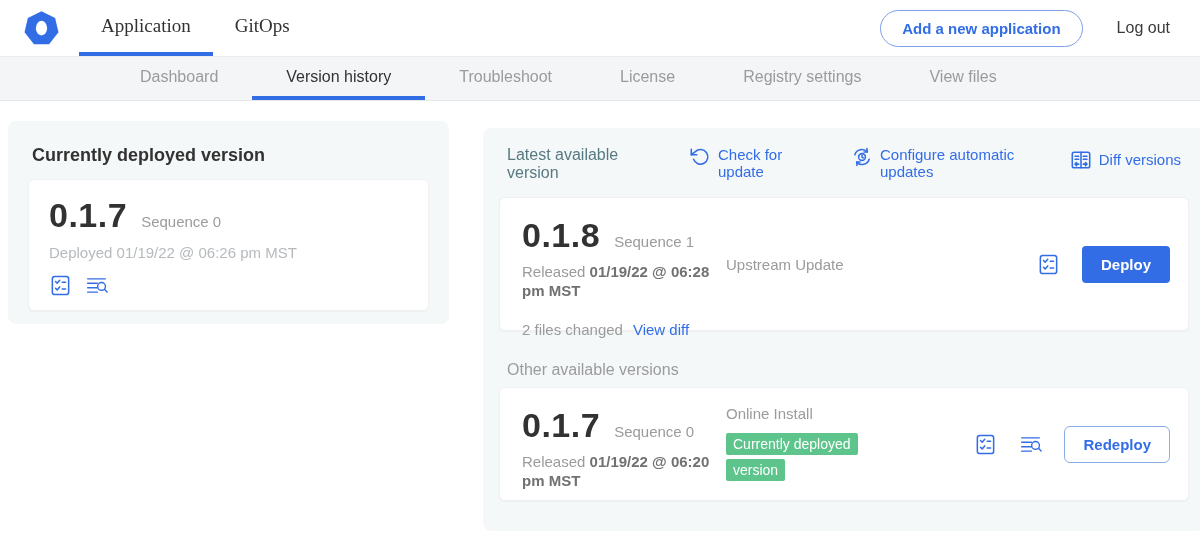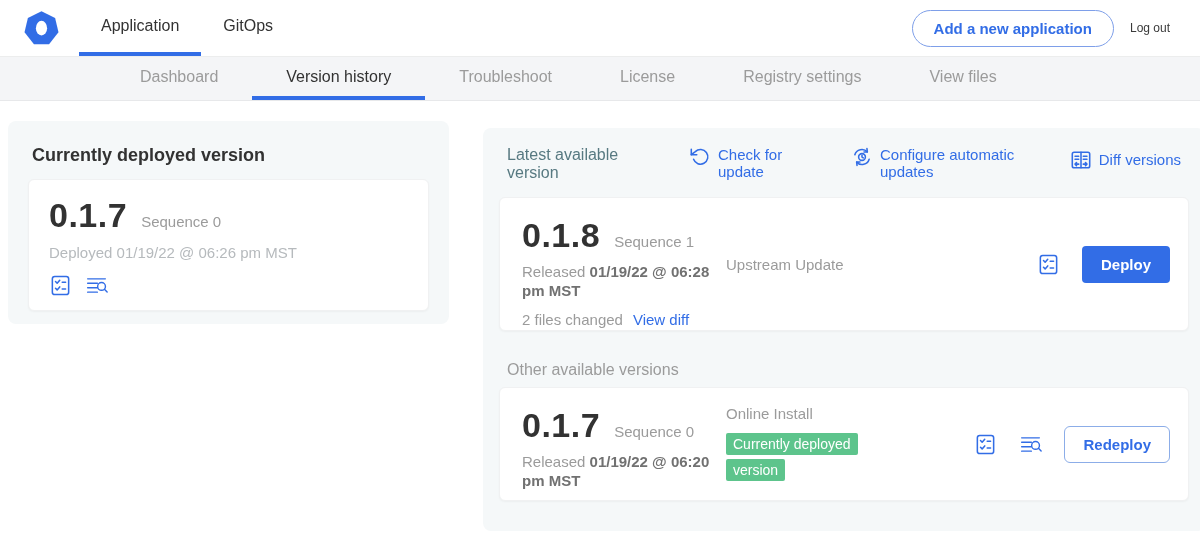--- a/index.html
+++ b/index.html
@@ -15,26 +15,26 @@
     --border:#e7e8ea;
   }
   *{box-sizing:border-box;margin:0;padding:0;}
   body{font-family:"Liberation Sans","DejaVu Sans",sans-serif;background:#fff;}
   .page{position:relative;width:1200px;height:536px;background:#fff;overflow:hidden;}
 
   
   .topnav{height:57px;display:flex;align-items:stretch;background:#fff;border-bottom:1px solid #eceded;}
   .logo-wrap{display:flex;align-items:center;margin-left:24px;margin-right:20px;}
   .logo-wrap svg{width:35px;height:35px;display:block;}
-  .top-tab{display:flex;align-items:center;padding:0 22px;font-size:16px;color:var(--dark);cursor:pointer;border-bottom:4px solid transparent;}
+  .top-tab{display:flex;align-items:center;padding:0 22px;font-size:19px;color:var(--dark);cursor:pointer;border-bottom:4px solid transparent;font-family:Liberation Serif, serif;}
   .top-tab.active{border-bottom-color:var(--blue);}
   .top-right{margin-left:auto;display:flex;align-items:center;}
   .add-btn{border:1px solid #7e9fe9;background:#fff;color:var(--blue);font-weight:bold;font-size:15px;
            padding:9px 21px;border-radius:19px;cursor:pointer;font-family:inherit;}
-  .logout{font-size:12px;color:#3a3a3a;margin:0 30px 0 16px;cursor:pointer;}
+  .logout{font-size:16px;color:#3a3a3a;margin:0 30px 0 34px;cursor:pointer;}
 
   
   .subnav{height:44px;background:var(--subnav);border-bottom:1px solid var(--border);display:flex;align-items:stretch;padding-left:106px;}
   .sub-item{display:flex;align-items:center;padding:0 34px;font-size:16px;color:var(--gray);cursor:pointer;border-bottom:4px solid transparent;justify-content:center;}
   .sub-item.active{color:var(--dark);border-bottom-color:var(--blue);}
 
   
   .main{position:relative;width:100%;height:435px;}
   .panel{background:var(--panel);border-radius:8px;position:absolute;}
   .left-panel{left:8px;top:20px;width:441px;height:203px;padding:24px 20px;}
@@ -57,21 +57,21 @@
   .link-check{margin-left:40px;width:112px;}
   .link-auto{margin-left:50px;width:168px;}
   .link-diff{margin-left:auto;margin-top:3px;align-items:center;}
 
   .version-card{display:flex;padding:18px 16px 18px 22px;margin-top:16px;}
   .card-latest{height:134px;}
   .card-other{height:114px;}
   .vc-left{width:204px;}
   .released{margin-top:8px;font-size:15px;line-height:1.25;color:var(--gray);max-width:195px;}
   .released b{color:var(--date);}
-  .files-row{margin-top:10px;font-size:15px;color:var(--gray);}
+  .files-row{margin-top:20px;font-size:15px;color:var(--gray);}
   .view-diff{color:var(--blue);font-weight:500;margin-left:10px;cursor:pointer;}
   .vc-mid{flex:1;align-self:center;font-size:15px;font-weight:500;color:var(--gray);}
   .vc-right{display:flex;align-items:center;gap:22px;align-self:center;padding-right:2px;}
   .deploy-btn{background:var(--blue);color:#fff;border:0;border-radius:4px;font-weight:bold;font-size:15px;
               padding:10px 19px;cursor:pointer;font-family:inherit;text-align:right;}
   .redeploy-btn{background:#fff;color:var(--blue);border:1px solid #8cade8;border-radius:6px;font-weight:bold;
                 font-size:15px;padding:9px 18px;cursor:pointer;font-family:inherit;}
   .other-title{font-size:16px;color:var(--gray);margin:30px 0 6px 8px;}
   .badge{display:inline;background:var(--green);color:#fff;font-size:14px;font-weight:500;line-height:1.9;
          padding:3px 7px;border-radius:2px;-webkit-box-decoration-break:clone;box-decoration-break:clone;}

